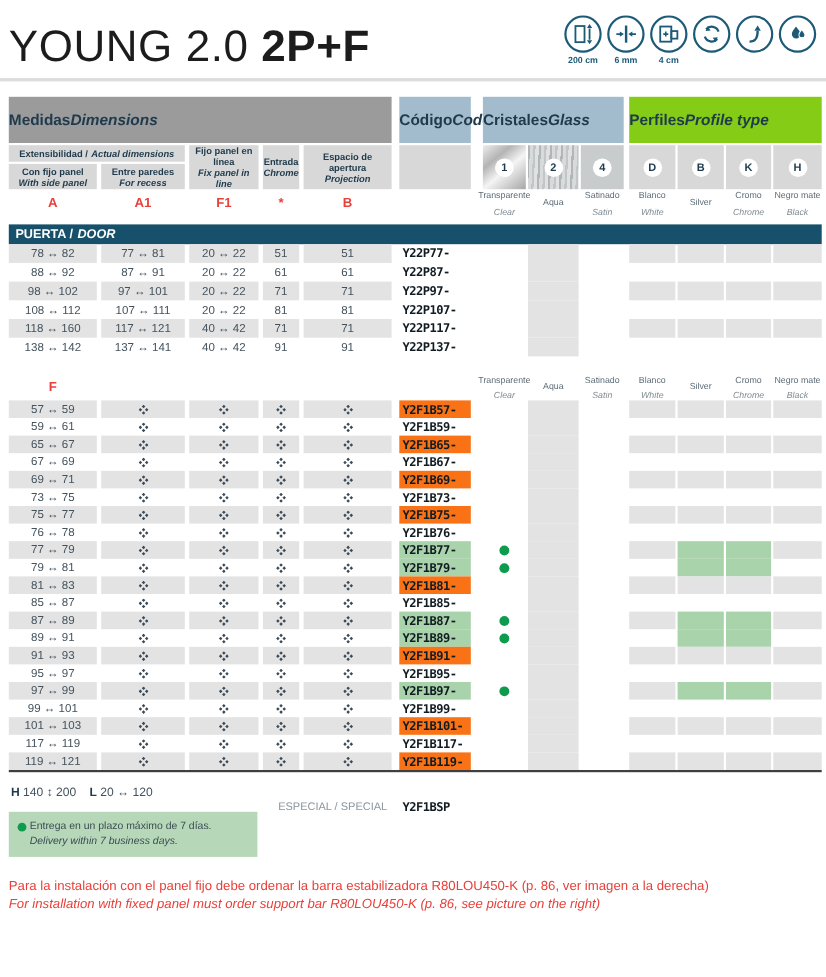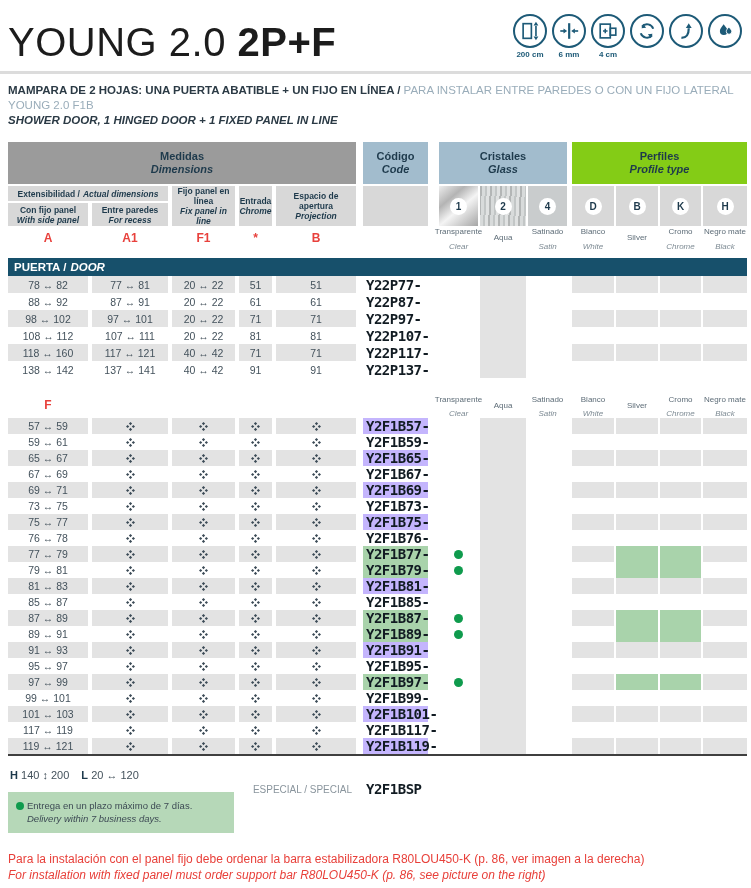--- a/index.html
+++ b/index.html
@@ -24,21 +24,21 @@
   
   .tbl { margin:14px 0 0 8px; width:739px; }
   .grid { display:grid; grid-template-columns:80px 4px 76px 4px 63px 4px 33px 4px 80px 7px 65px 11px 39px 2px 46px 2px 39px 5px 42px 2px 42px 2px 41px 2px 44px; }
   .c1{grid-column:1}.c3{grid-column:3}.c5{grid-column:5}.c7{grid-column:7}.c9{grid-column:9}
   .c11{grid-column:11}.c13{grid-column:13}.c15{grid-column:15}.c17{grid-column:17}
   .c19{grid-column:19}.c21{grid-column:21}.c23{grid-column:23}.c25{grid-column:25}
   .sp-med{grid-column:1/10}.sp-glass{grid-column:13/18}.sp-prof{grid-column:19/26}
   .sp-ext{grid-column:1/4}.sp-hl{grid-column:1/6}.sp-esp{grid-column:5/10}
 
   .hrow { height:42px; margin-bottom:2px; }
-  .hblk { display:flex; flex-direction:column; align-items:center; justify-content:center; font-size:11px; font-weight:bold; color:#1e3a4c; line-height:13px; }
+  .hblk { display:flex; flex-direction:row; align-items:center; font-size:14px; font-weight:bold; color:#1e3a4c; line-height:13px; }
   .hblk .en { font-style:italic; }
   .bg-med { background:#9b9b9b; }
   .bg-blue { background:#a2bccd; }
   .bg-blue2 { background:#84cc16; }
 
   .shrow { height:38px; }
   .shcell { background:#d8d8d8; display:flex; flex-direction:column; align-items:center; justify-content:center; text-align:center; font-size:8.5px; font-weight:bold; color:#1e3a4c; line-height:10px; }
   .shcell .en { font-style:italic; }
   .extwrap { display:flex; flex-direction:column; }
   .extop { background:#d8d8d8; height:15px; display:flex; align-items:center; justify-content:center; font-size:8.5px; font-weight:bold; color:#1e3a4c; margin-bottom:2px; }
@@ -57,22 +57,22 @@
 
   .bar { height:18px; background:#17506b; color:#fff; display:flex; align-items:center; padding-left:6px; font-size:11.5px; font-weight:bold; margin-top:0; }
   .bar .en { font-style:italic; margin-left:4px; }
   .gap14 { height:14px; } .gap7 { height:7px; }
 
   .drow { height:17px; } .prow { height:16px; }
   .dim { display:flex; align-items:center; justify-content:center; font-size:10.5px; color:#44525c; white-space:nowrap; }
   .odd .dim { background:#e3e3e3; }
   .prof { } .odd .prof { background:#e3e3e3; }
   .aqua { background:#e3e3e3; }
-  .code { font-family:"DejaVu Sans Mono", monospace; font-weight:bold; font-size:14px; letter-spacing:-0.5px; color:#111b22; display:flex; align-items:center; padding-left:3px; white-space:nowrap; }
-  .odd .pcode { background:#c4b5fd; }
+  .code { font-family:"DejaVu Sans Mono", monospace; font-weight:bold; font-size:11px; letter-spacing:-0.5px; color:#111b22; display:flex; align-items:center; padding-left:3px; white-space:nowrap; }
+  .odd .pcode { background:#f97316; }
   .green { background:#a9d3ab !important; }
   .dotc { display:flex; align-items:center; justify-content:center; }
   .dot { width:9px; height:9px; border-radius:50%; background:#0f9b4d; }
   .diac { display:flex; align-items:center; justify-content:center; }
 
   .sprow { height:18px; border-top:2px solid #3f3f3f; margin-top:0; }
   .hl { display:flex; align-items:center; font-size:11px; color:#44525c; padding-left:2px; white-space:nowrap;margin-top:13px; }
   .hl b { color:#1e3a4c; }
   .hl .seg { margin-right:12px; }
   .esp { display:flex; align-items:center; justify-content:flex-end; font-size:10px; color:#8a959d; padding-right:4px; white-space:nowrap; }
@@ -160,24 +160,20 @@
           <svg width="22" height="22" viewBox="0 0 24 24">
               <path fill="#1d5a77" d="M10.5 4.5C8.2 7.6 6.4 9.5 6.4 12a4.3 4.3 0 0 0 8.6 0c0-2.5-2.2-4.4-4.5-7.5z"></path>
               <path fill="#1d5a77" stroke="#fff" stroke-width="1" d="M16.2 7.5c-1.6 2.1-2.8 3.4-2.8 5.1a3 3 0 0 0 6 0c0-1.7-1.6-3-3.2-5.1z"></path>
             </svg>
         </div>
         <div class="icnlab"></div>
       </div>
     </div>
   </div>
   <div class="divider"></div>
-  <div class="subtitle">
-    <div><span class="sub-es-b">MAMPARA DE 2 HOJAS: UNA PUERTA ABATIBLE + UN FIJO EN LÍNEA / </span><span class="sub-es-l">PARA INSTALAR ENTRE PAREDES O CON UN FIJO LATERAL YOUNG 2.0 F1B</span></div>
-    <div class="sub-en">SHOWER DOOR, 1 HINGED DOOR + 1 FIXED PANEL IN LINE</div>
-  </div>
 
   <div class="tbl">
 
     <div class="grid hrow">
       <div class="sp-med hblk bg-med">
         <span>Medidas</span>
         <span class="en">Dimensions</span>
       </div>
       <div class="c11 hblk bg-blue">
         <span>Código</span>

